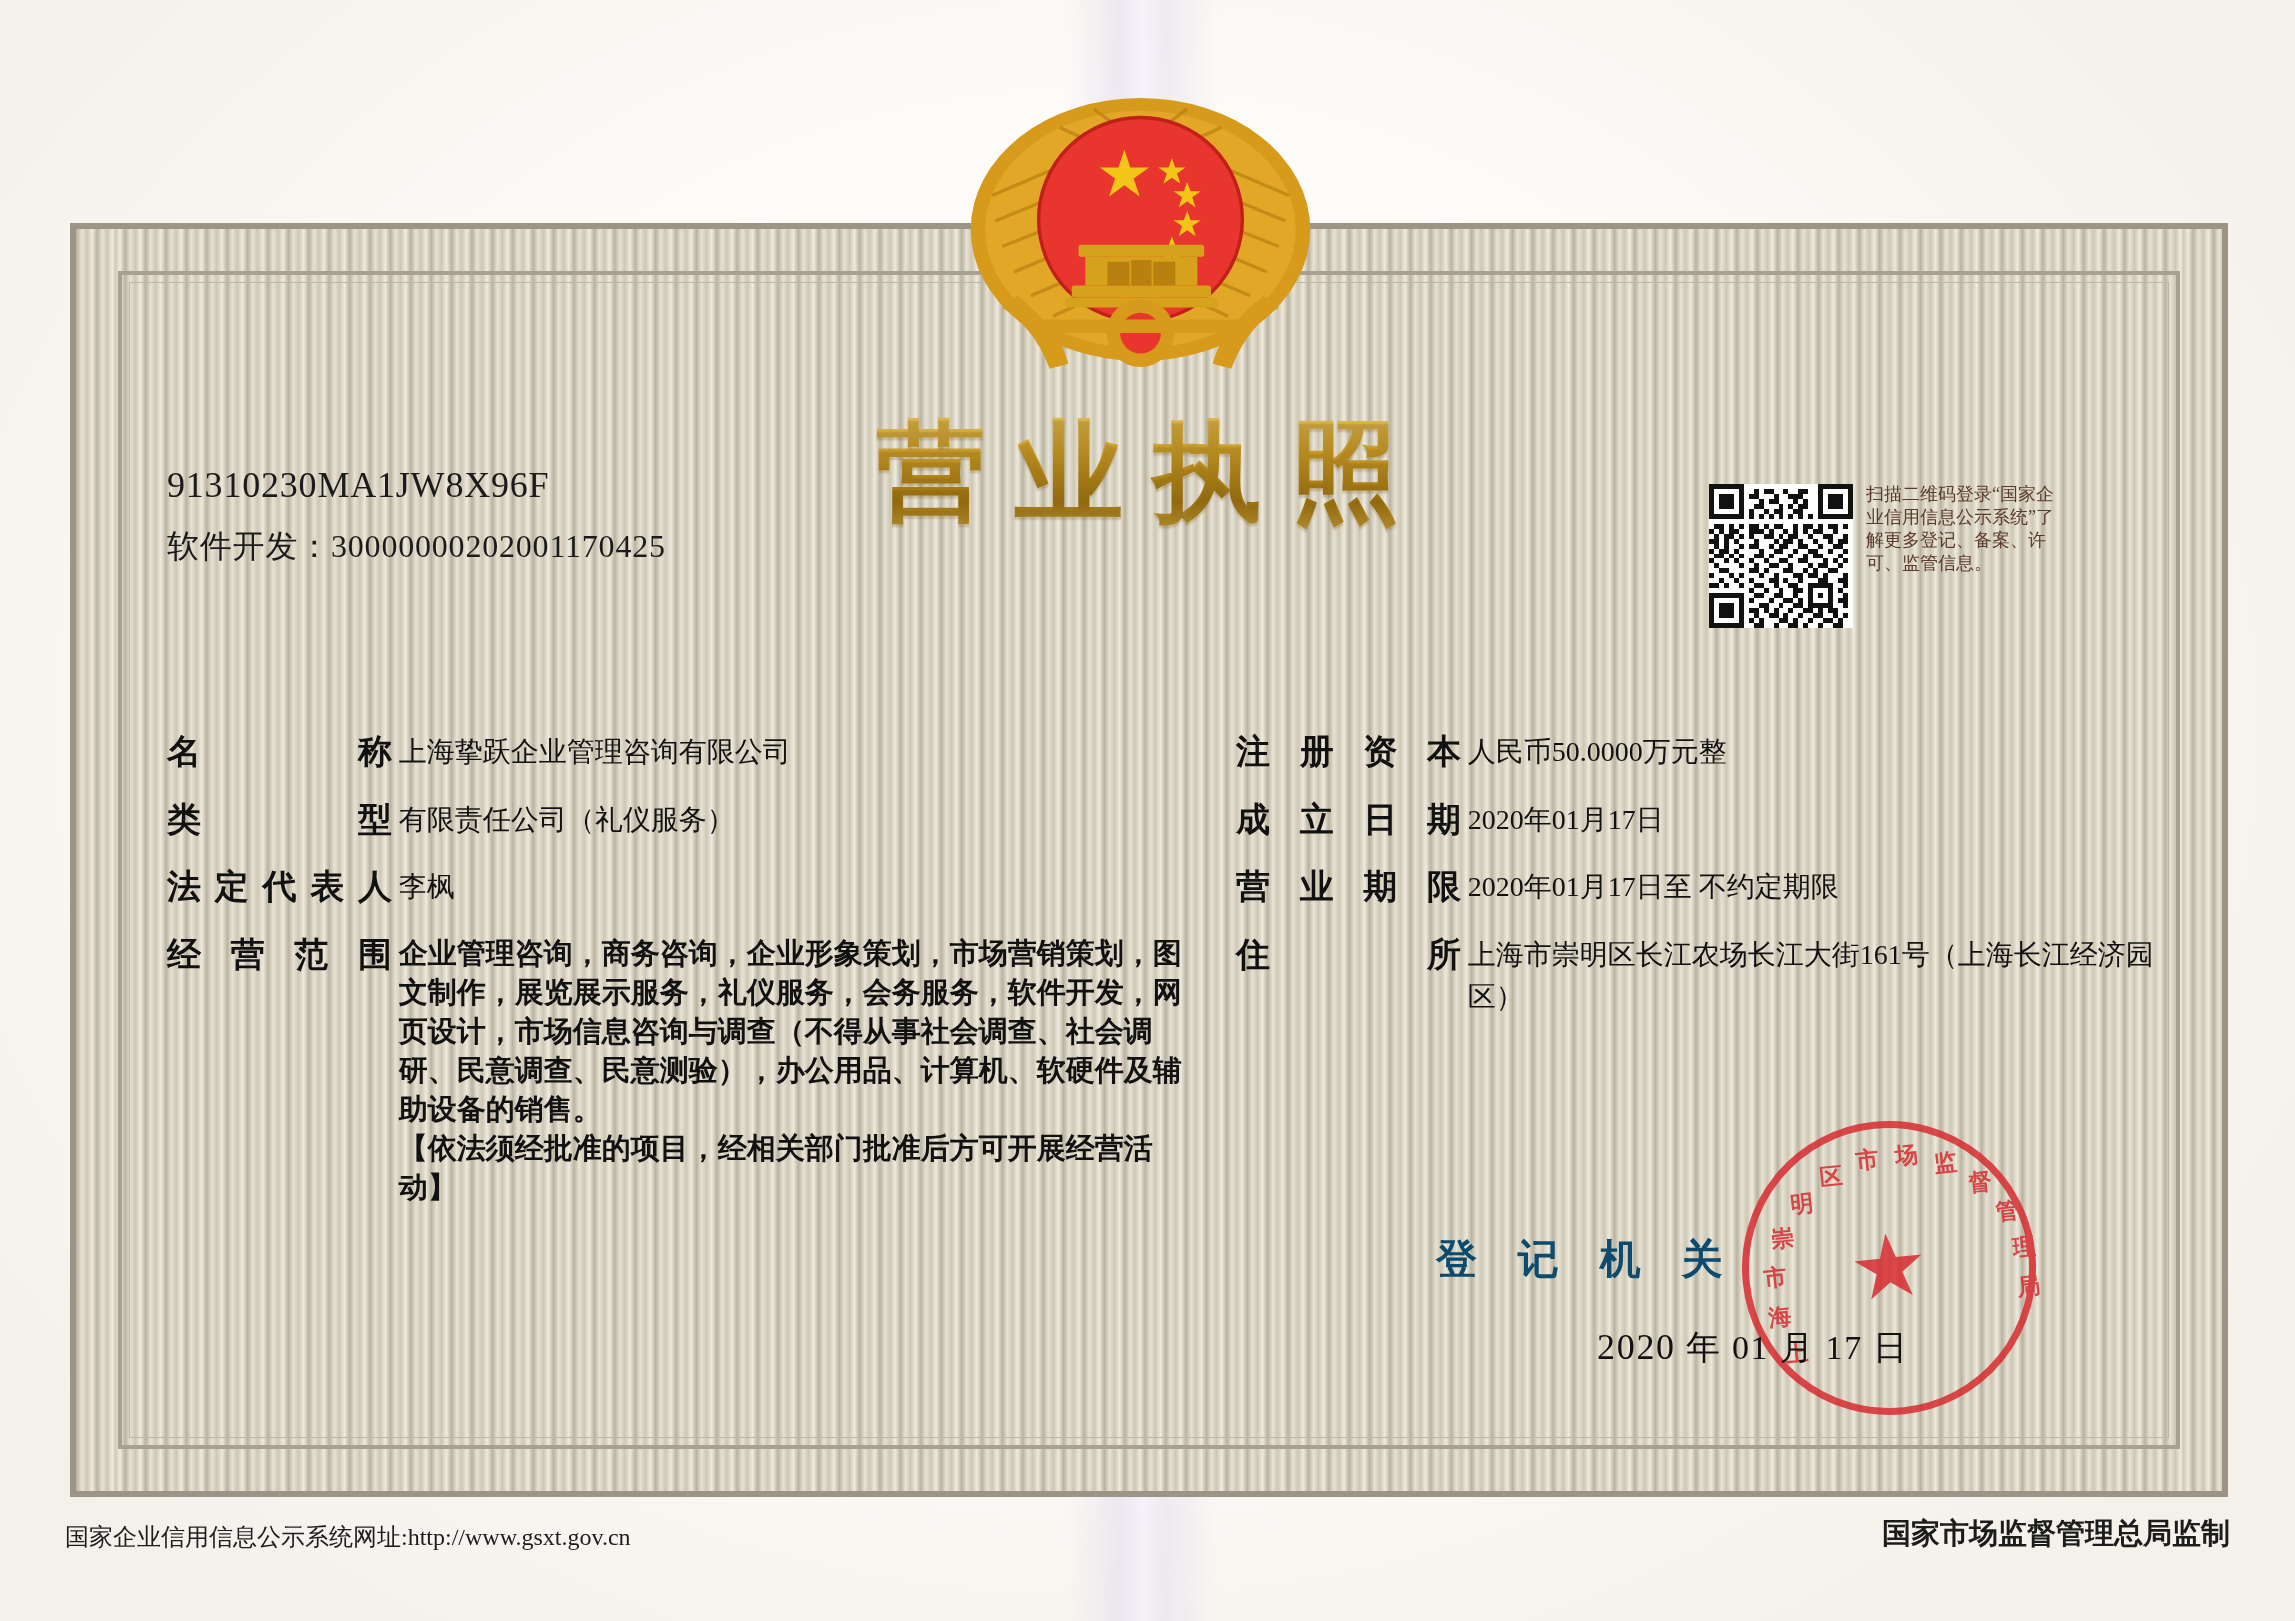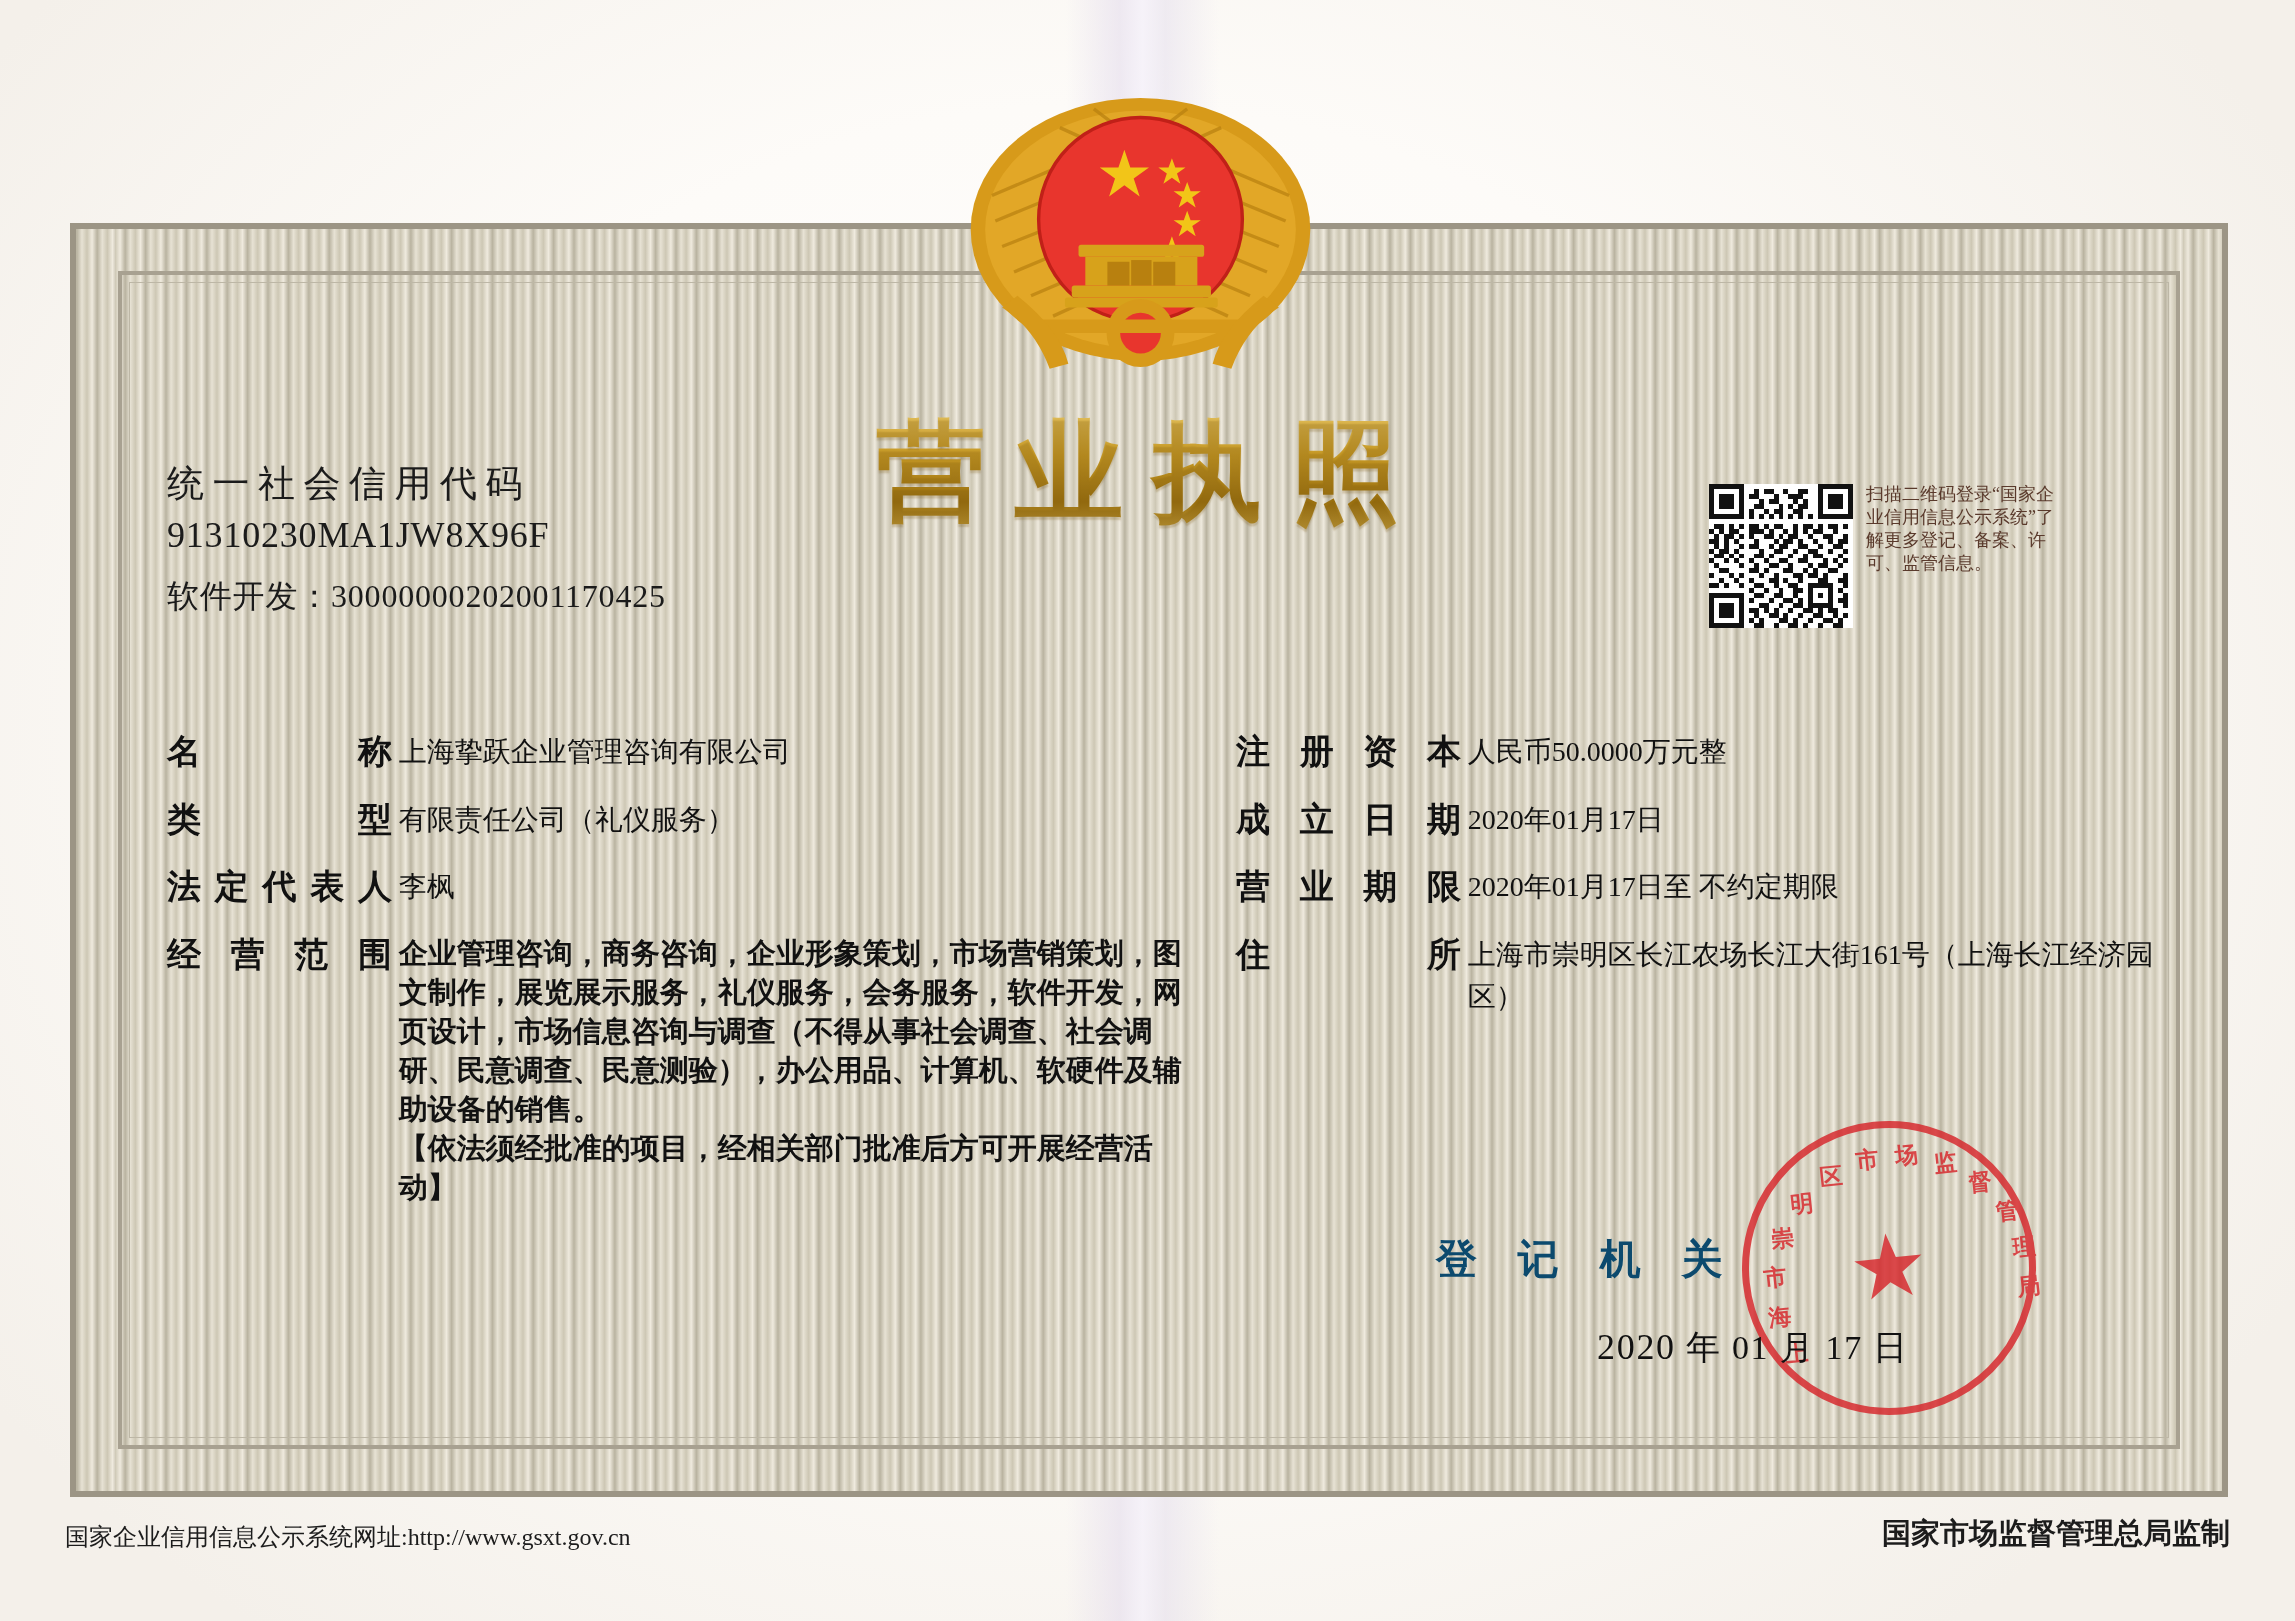--- a/index.html
+++ b/index.html
@@ -352,21 +352,20 @@
         <path d="M70 268 q50 40 60 80 l-22 6 q-18 -48 -56 -72 z"></path>
         <path d="M360 268 q-50 40 -60 80 l22 6 q18 -48 56 -72 z"></path>
       </g>
     </g>
   </svg>
 </div>
 
 <div id="title">营业执照</div>
 
 <div id="code-block">
-  <div class="lbl">统一社会信用代码</div>
   <div class="val">91310230MA1JW8X96F</div>
   <div class="cert">软件开发：30000000202001170425</div>
 </div>
 
 <div id="qr-wrap">
   <svg id="qr" viewBox="0 0 29 29" shape-rendering="crispEdges">
     <rect width="29" height="29" fill="#ffffff"></rect>
     <g fill="#111111">
 
       <rect x="0" y="0" width="7" height="1"></rect>

